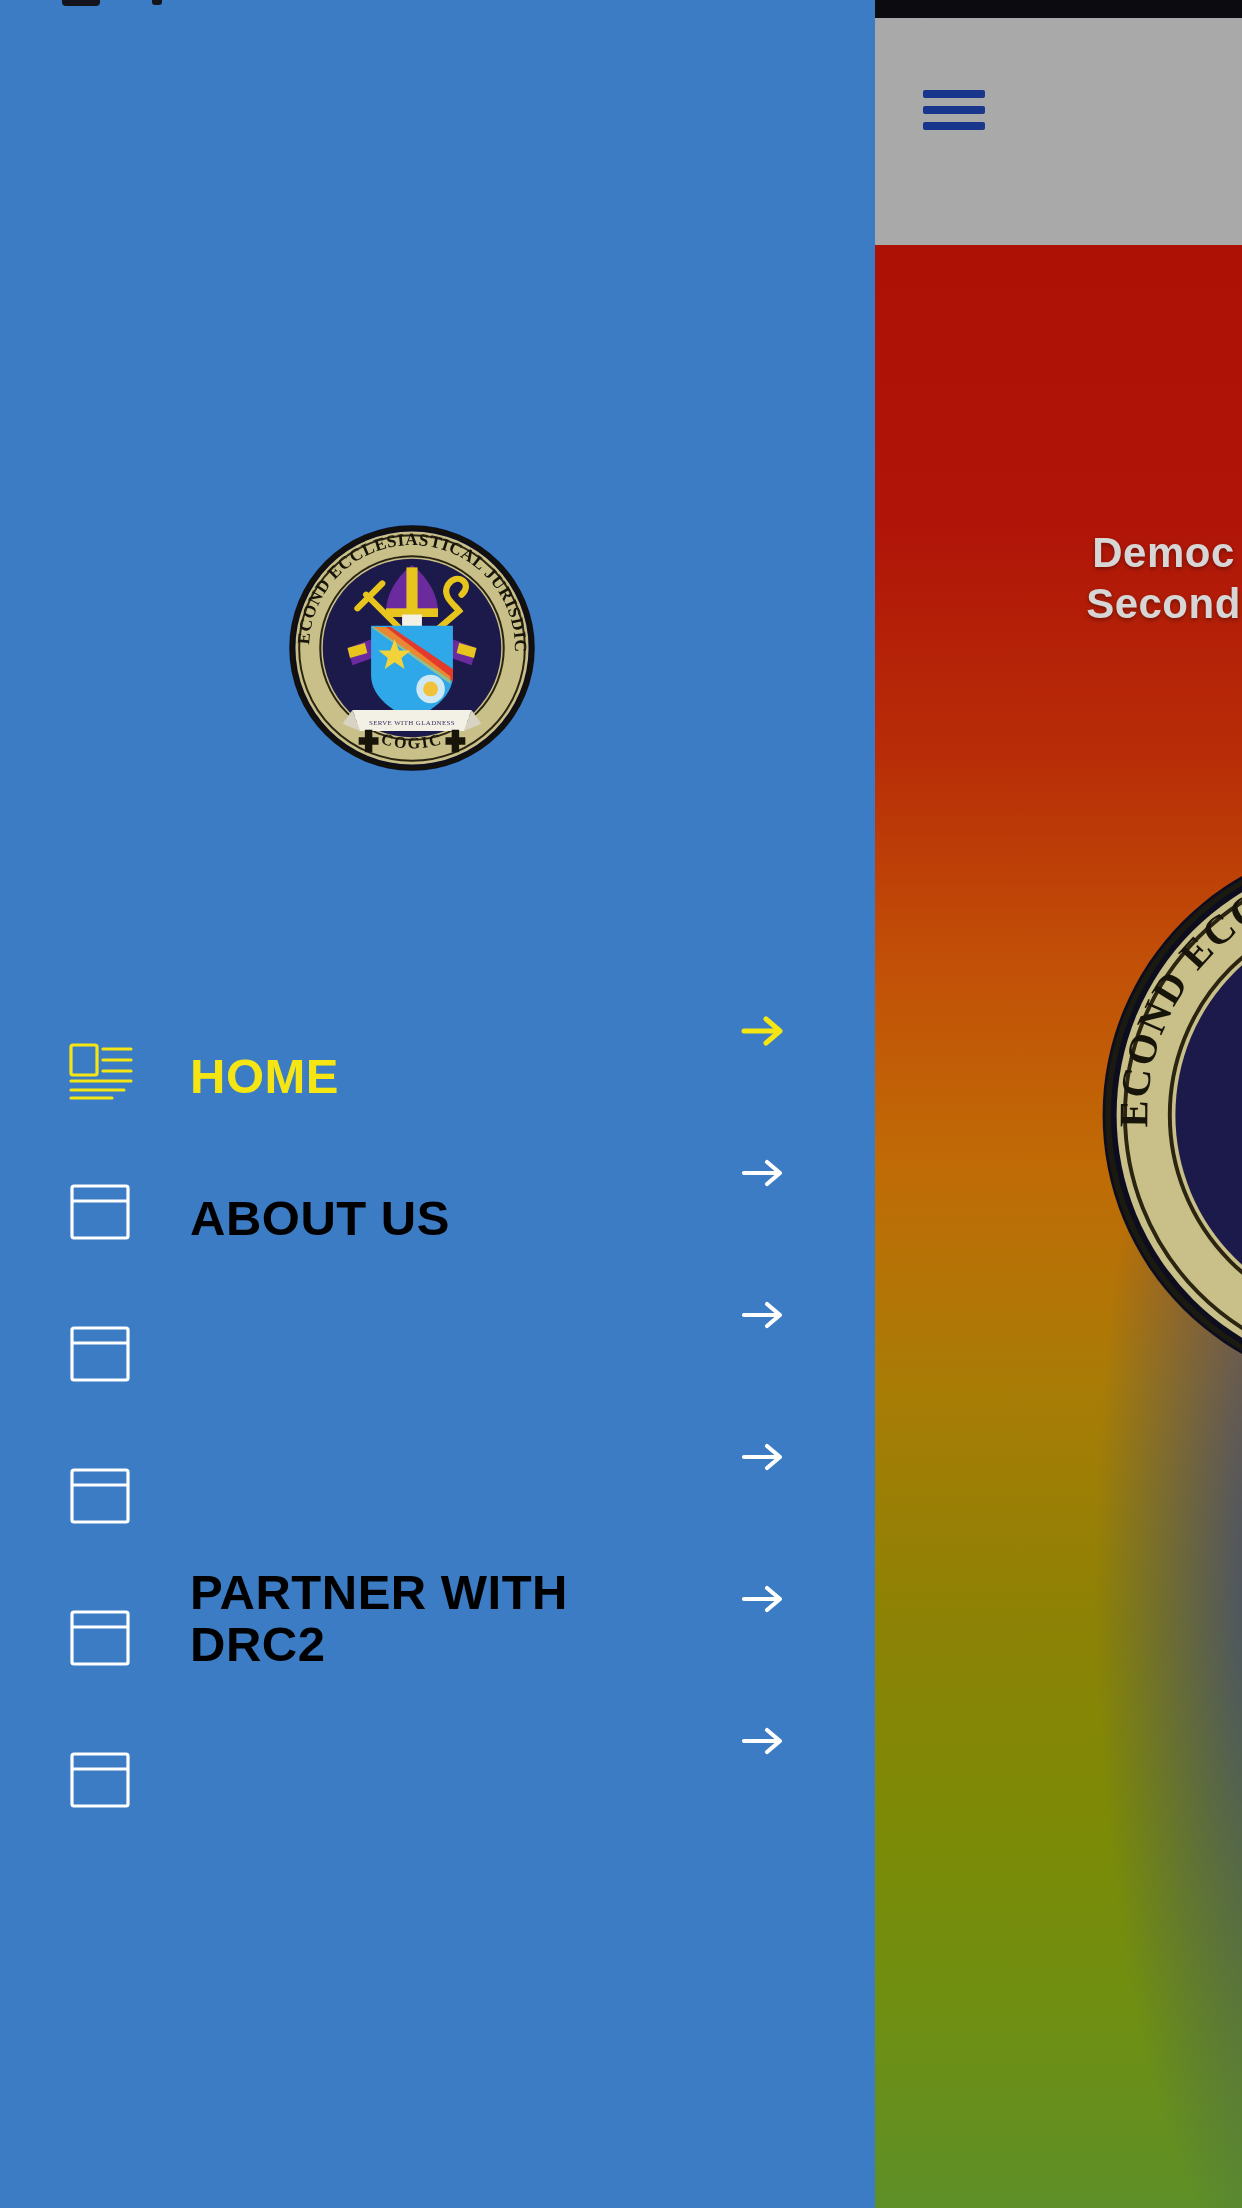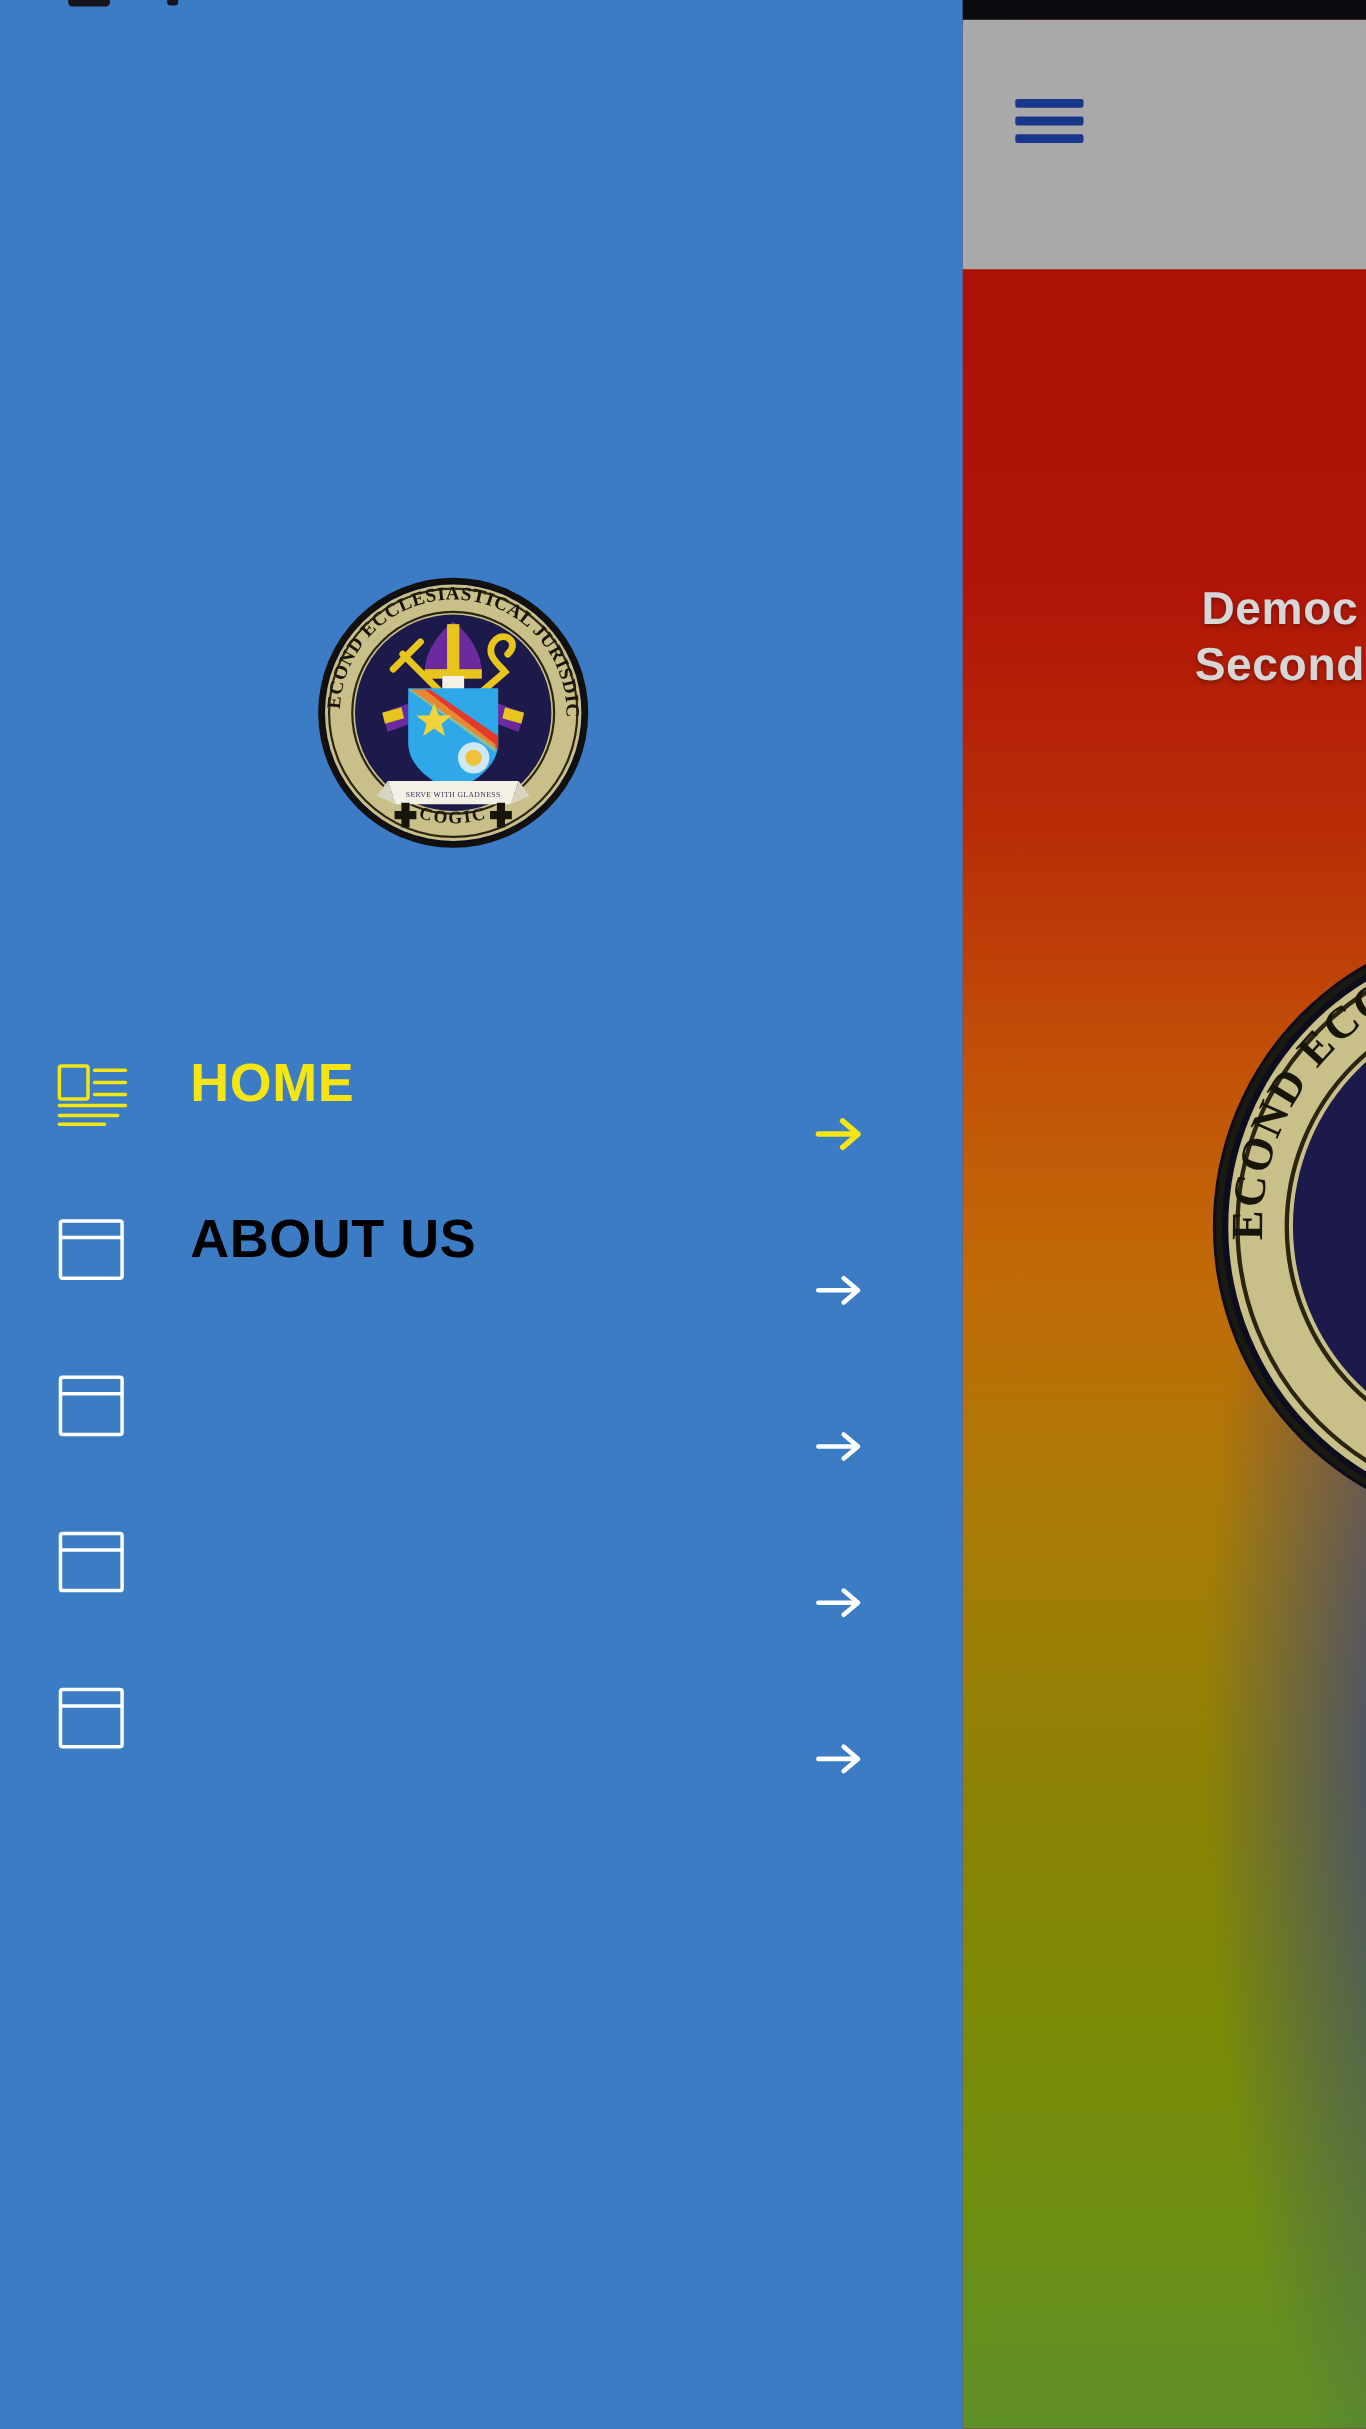--- a/index.html
+++ b/index.html
@@ -140,23 +140,23 @@
   #nav {
     position: absolute;
     left: 0;
     top: 960px;
     width: 875px;
   }
 
   .nav-item {
     position: relative;
     display: flex;
-    align-items: flex-start;
+    align-items: flex-end;
     height: 142px;
-    padding-left: 51px;
+    padding-left: 68px;
     box-sizing: border-box;
     cursor: pointer;
   }
   .nav-icon {
     width: 66px;
     height: 66px;
     flex: 0 0 66px;
     position: relative;
   }
   .nav-label {
@@ -377,20 +377,36 @@
           </svg>
         </span>
         <span class="nav-arrow">
           <svg viewBox="0 0 46 40" width="46" height="40">
             <line x1="4" y1="20" x2="38" y2="20" stroke="#ffffff" stroke-width="4.2" stroke-linecap="round"></line>
             <polyline points="27,9 40,20 27,31" fill="none" stroke="#ffffff" stroke-width="4.2" stroke-linecap="round" stroke-linejoin="round"></polyline>
           </svg>
         </span>
       </div>
 
+      <div class="nav-item">
+        <span class="nav-icon">
+          <svg viewBox="0 0 66 66" width="66" height="66">
+            <rect x="4" y="8" width="56" height="52" rx="2" fill="none" stroke="#ffffff" stroke-width="3.2"></rect>
+            <line x1="4" y1="23" x2="60" y2="23" stroke="#ffffff" stroke-width="3.2"></line>
+          </svg>
+        </span>
+        <span class="nav-label">PARTNER WITH
+DRC2</span>
+        <span class="nav-arrow">
+          <svg viewBox="0 0 46 40" width="46" height="40">
+            <line x1="4" y1="20" x2="38" y2="20" stroke="#ffffff" stroke-width="4.2" stroke-linecap="round"></line>
+            <polyline points="27,9 40,20 27,31" fill="none" stroke="#ffffff" stroke-width="4.2" stroke-linecap="round" stroke-linejoin="round"></polyline>
+          </svg>
+        </span>
+      </div>
 
       <div class="nav-item">
         <span class="nav-icon">
           <svg viewBox="0 0 66 66" width="66" height="66">
             <rect x="4" y="8" width="56" height="52" rx="2" fill="none" stroke="#ffffff" stroke-width="3.2"></rect>
             <line x1="4" y1="23" x2="60" y2="23" stroke="#ffffff" stroke-width="3.2"></line>
           </svg>
         </span>
         <span class="nav-arrow">
           <svg viewBox="0 0 46 40" width="46" height="40">

